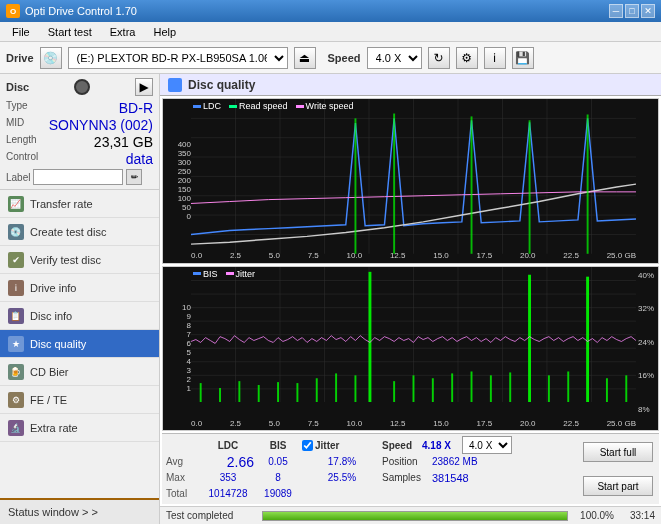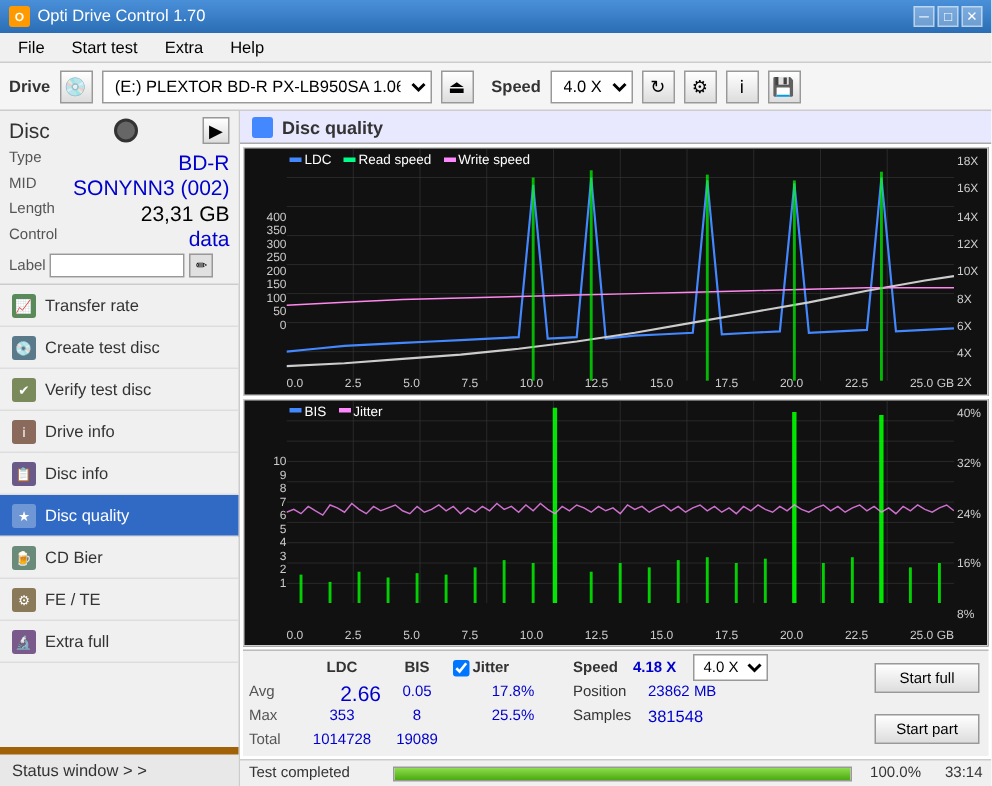--- a/index.html
+++ b/index.html
@@ -98,21 +98,21 @@
       background: #f0f0f0;
       padding: 4px 6px;
       border-bottom: 1px solid #ccc;
     }
     .disc-panel-header {
       display: flex;
       align-items: center;
       justify-content: space-between;
       margin-bottom: 4px;
     }
-    .disc-panel-title { font-size: 14px; font-weight: normal; color: #333; }
+    .disc-panel-title { font-size: 11px; font-weight: bold; color: #333; }
     .disc-panel-icon { width: 16px; height: 16px; background: #666; border-radius: 50%; border: 2px solid #333; }
     .disc-info-table { width: 100%; }
     .disc-info-row { display: flex; justify-content: space-between; margin-bottom: 1px; }
     .disc-info-key { font-size: 10px; color: #555; }
     .disc-info-val { font-size: 14px; color: #0000cc; text-align: right; }
     .disc-info-val.black { color: #000; }
     .label-row { display: flex; align-items: center; gap: 3px; margin-top: 2px; }
     .label-input { border: 1px solid #999; height: 16px; width: 90px; font-size: 10px; padding: 0 2px; }
     .label-btn { width: 16px; height: 16px; background: #e0e0e0; border: 1px solid #999; cursor: pointer; display: flex; align-items: center; justify-content: center; font-size: 9px; }
 
@@ -144,21 +144,21 @@
     .status-window-btn {
       height: 26px;
       display: flex;
       align-items: center;
       padding: 0 8px;
       gap: 4px;
       cursor: pointer;
       font-size: 11px;
       color: #333;
       background: #e8e8e8;
-      border-top: 5px solid #a16207;
+      border-top: 2px solid #a16207;
       margin-top: auto;
     }
 
     
     .content-area {
       flex: 1;
       display: flex;
       flex-direction: column;
       background: white;
       overflow: hidden;
@@ -408,21 +408,21 @@
     <div class="nav-item">
       <div class="nav-icon" style="background:#6a8a7a;">🍺</div>
       <span>CD Bier</span>
     </div>
     <div class="nav-item">
       <div class="nav-icon" style="background:#8a7a5a;">⚙</div>
       <span>FE / TE</span>
     </div>
     <div class="nav-item">
       <div class="nav-icon" style="background:#7a5a8a;">🔬</div>
-      <span>Extra full</span>
+      <span>Extra rate</span>
     </div>
 
     <div style="flex:1;"></div>
 
     <div class="status-window-btn">
       <span>Status window &gt; &gt;</span>
     </div>
   </div>
 
   <div class="content-area">
@@ -455,31 +455,20 @@
           <span class="y-label">350</span>
           <span class="y-label">300</span>
           <span class="y-label">250</span>
           <span class="y-label">200</span>
           <span class="y-label">150</span>
           <span class="y-label">100</span>
           <span class="y-label">50</span>
           <span class="y-label">0</span>
         </div>
 
-        <div class="y-axis-right">
-          <span class="y-label-right">18X</span>
-          <span class="y-label-right">16X</span>
-          <span class="y-label-right">14X</span>
-          <span class="y-label-right">12X</span>
-          <span class="y-label-right">10X</span>
-          <span class="y-label-right">8X</span>
-          <span class="y-label-right">6X</span>
-          <span class="y-label-right">4X</span>
-          <span class="y-label-right">2X</span>
-        </div>
 
         <svg class="chart-svg" viewBox="0 0 460 160" preserveAspectRatio="none">
 
           <line x1="0" y1="20" x2="460" y2="20" stroke="#333" stroke-width="0.5"></line>
           <line x1="0" y1="40" x2="460" y2="40" stroke="#333" stroke-width="0.5"></line>
           <line x1="0" y1="60" x2="460" y2="60" stroke="#333" stroke-width="0.5"></line>
           <line x1="0" y1="80" x2="460" y2="80" stroke="#333" stroke-width="0.5"></line>
           <line x1="0" y1="100" x2="460" y2="100" stroke="#333" stroke-width="0.5"></line>
           <line x1="0" y1="120" x2="460" y2="120" stroke="#333" stroke-width="0.5"></line>
           <line x1="0" y1="140" x2="460" y2="140" stroke="#333" stroke-width="0.5"></line>

